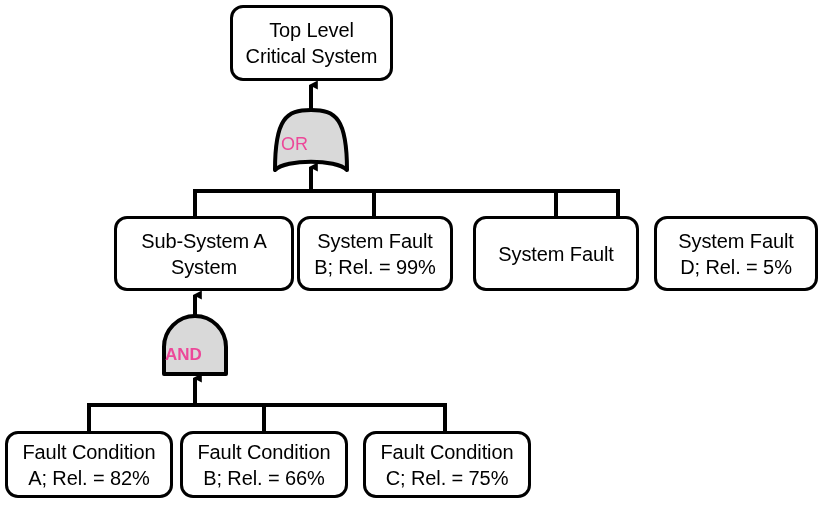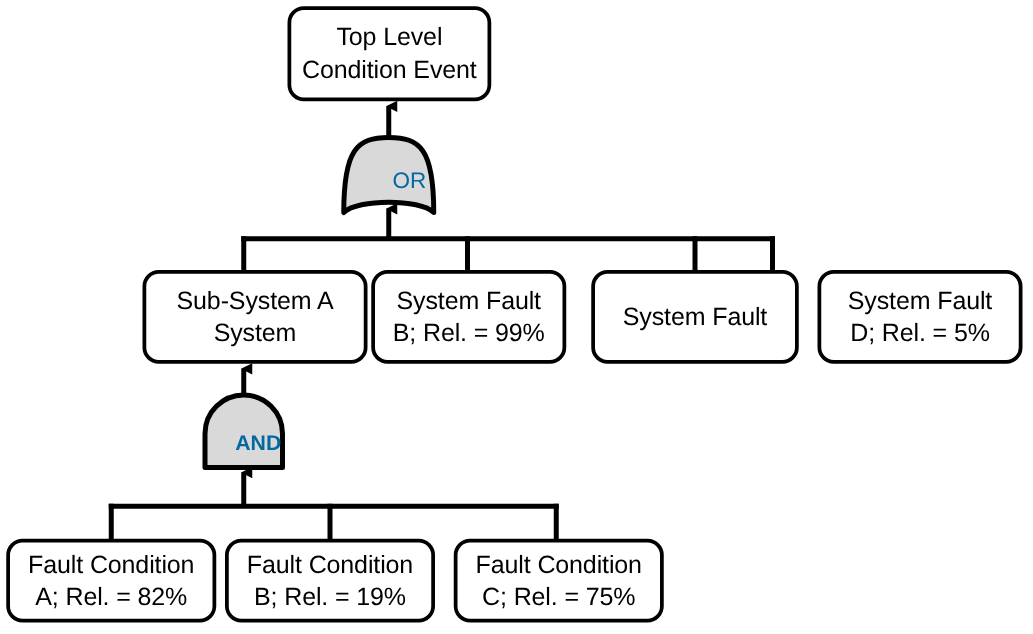--- a/index.html
+++ b/index.html
@@ -44,24 +44,24 @@
     font-size: 20px;
     line-height: 1.30;
     letter-spacing: -0.1px;
   }
   .node-line {
     display: block;
     white-space: nowrap;
   }
   .gate-label {
     position: absolute;
-    color: #0369a1;
+    color: #ec4899;
     font-size: 17px;
     font-weight: 600;
-    text-align: right;
+    text-align: left;
     letter-spacing: 0px;
   }
   .gate-label.or-label { font-size: 18px; font-weight: 400; }
 </style>
 </head>
 <body>
 
 <div id="diagram-canvas">
 
   <svg class="svg-layer" viewBox="0 0 826 507">
@@ -99,21 +99,21 @@
 
     <line x1="87" y1="405" x2="447" y2="405" stroke="#000000" stroke-width="4"></line>
 
     <line x1="89" y1="403" x2="89" y2="432" stroke="#000000" stroke-width="4"></line>
     <line x1="264" y1="403" x2="264" y2="432" stroke="#000000" stroke-width="4"></line>
     <line x1="445" y1="403" x2="445" y2="432" stroke="#000000" stroke-width="4"></line>
   </svg>
 
   <div class="node-box" style="left:230px; top:5px; width:163px; height:76px;">
     <span class="node-line">Top Level</span>
-    <span class="node-line">Condition Event</span>
+    <span class="node-line">Critical System</span>
   </div>
 
   <div class="gate-label or-label" style="left:281px; top:134px; width:60px;">OR</div>
 
   <div class="node-box" style="left:114px; top:216px; width:180px; height:75px;">
     <span class="node-line">Sub-System A</span>
     <span class="node-line">System</span>
   </div>
 
   <div class="node-box" style="left:297px; top:216px; width:156px; height:75px;">
@@ -132,21 +132,21 @@
 
   <div class="gate-label" style="left:165px; top:345px; width:60px;">AND</div>
 
   <div class="node-box" style="left:5px; top:431px; width:168px; height:67px;">
     <span class="node-line">Fault Condition</span>
     <span class="node-line">A; Rel. = 82%</span>
   </div>
 
   <div class="node-box" style="left:180px; top:431px; width:168px; height:67px;">
     <span class="node-line">Fault Condition</span>
-    <span class="node-line">B; Rel. = 19%</span>
+    <span class="node-line">B; Rel. = 66%</span>
   </div>
 
   <div class="node-box" style="left:363px; top:431px; width:168px; height:67px;">
     <span class="node-line">Fault Condition</span>
     <span class="node-line">C; Rel. = 75%</span>
   </div>
 
 </div>
 
 </body></html>

